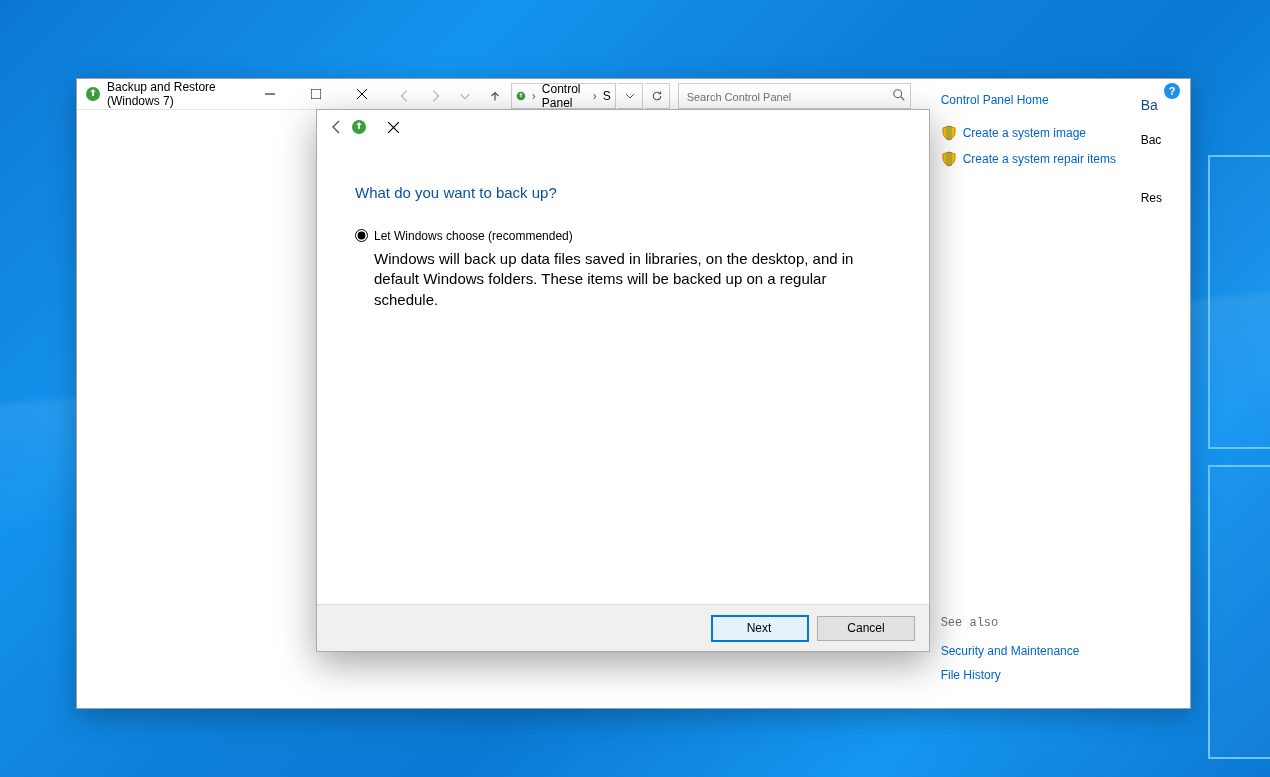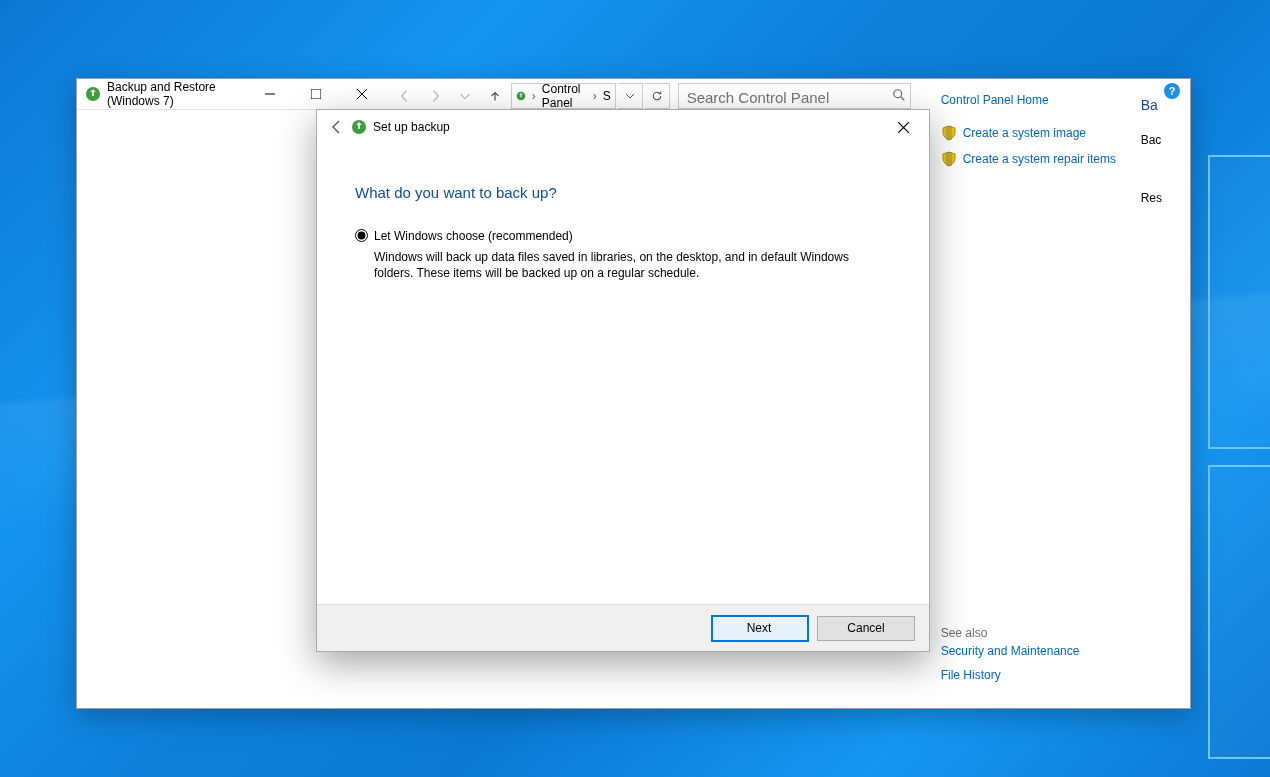--- a/index.html
+++ b/index.html
@@ -32,56 +32,56 @@
 
   .addrbar{height:34px;display:flex;align-items:center;padding:0 6px;border-bottom:1px solid #e5e5e5;gap:2px;}
   .navbtn{width:28px;height:24px;display:flex;align-items:center;justify-content:center;color:#555;}
   .navbtn.disabled{color:#bdbdbd;}
   .navbtn svg{width:14px;height:14px;}
   .breadcrumbs{flex:1;height:24px;border:1px solid #cfcfcf;background:#fff;display:flex;align-items:center;padding:0 4px;gap:6px;font-size:12px;}
   .breadcrumbs .bc-icon{width:16px;height:16px;}
   .breadcrumbs .sep{color:#6a6a6a;}
   .addr-dropdown,.refresh{width:24px;height:24px;border:1px solid #cfcfcf;border-left:none;display:flex;align-items:center;justify-content:center;color:#555;}
   .searchbox{width:201px;height:24px;border:1px solid #cfcfcf;padding:0 24px 0 6px;font-size:12px;position:relative;margin-left:6px;}
-  .searchbox input{border:none;outline:none;width:100%;height:100%;font-size:15px;color:#be185d;background:transparent;}
+  .searchbox input{border:none;outline:none;width:100%;height:100%;font-size:11px;color:#be185d;background:transparent;}
   .searchbox .mag{position:absolute;right:4px;top:4px;color:#666;}
 
   .body{flex:1;display:flex;position:relative;}
   .sidebar{width:212px;padding:14px 0 0 24px;box-sizing:border-box;}
   .sidebar a,.seealso a{color:#0066cc;text-decoration:none;font-size:12px;display:block;}
   .cp-home{display:block;margin-bottom:18px;}
   .side-item{display:flex;align-items:center;gap:6px;margin-bottom:10px;}
   .shield{width:16px;height:16px;flex:none;}
   .main{flex:1;padding:18px 28px 0 12px;color:#1a3e78;position:relative;}
   .main .hdr{font-size:14px;color:#19478a;}
   .main .sub{color:#000;font-size:12px;margin-top:20px;}
 
   .seealso{position:absolute;left:24px;bottom:16px;width:200px;}
-  .seealso .lbl{color:#6d6d6d;margin-bottom:4px;font-size:12px;}
+  .seealso .lbl{color:#6d6d6d;margin-bottom:14px;font-size:12px;font-family:Liberation Mono, monospace;}
   .seealso a{margin-bottom:10px;color:#0066cc;}
 
   .help-icon{position:absolute;right:10px;top:4px;width:16px;height:16px;border-radius:50%;background:#1e8fe6;color:#fff;font-size:11px;font-weight:bold;display:flex;align-items:center;justify-content:center;}
 
   
   .dialog{
     position:absolute;left:316px;top:109px;width:612px;height:541px;
     background:#fff;border:1px solid #aaa;box-shadow:0 12px 35px rgba(0,0,0,.35);
     display:flex;flex-direction:column;
   }
   .dlg-title{height:34px;display:flex;align-items:center;padding:0 6px;}
   .dlg-title .back{width:28px;display:flex;justify-content:center;color:#555;}
   .dlg-title .ic{width:16px;height:16px;margin-right:6px;}
   .dlg-title .t{flex:1;font-size:12px;}
   .dlg-title .close{width:40px;height:28px;display:flex;align-items:center;justify-content:center;color:#333;}
   .dlg-body{flex:1;padding:16px 38px 0 38px;}
   .dlg-body h1{font-size:15px;font-weight:400;color:#0b4f9c;margin:24px 0 28px 0;}
   .opt{margin-bottom:66px;}
   .opt label{display:flex;align-items:flex-start;gap:6px;font-size:12px;}
   .opt input[type=radio]{width:13px;height:13px;margin:0;accent-color:#000;}
-  .opt .desc{font-size:12px;color:#000;margin:6px 0 0 19px;line-height:1.35;max-width:520px;}
+  .opt .desc{font-size:15px;color:#000;margin:6px 0 0 19px;line-height:1.35;max-width:520px;}
   .dlg-footer{height:46px;background:#f0f0f0;border-top:1px solid #dcdcdc;display:flex;align-items:center;justify-content:flex-end;gap:8px;padding-right:14px;}
   .btn{min-width:68px;height:23px;border:1px solid #adadad;background:#e1e1e1;font-size:12px;padding:0 14px;display:flex;align-items:center;justify-content:center;}
   .btn.primary{border:2px solid #0078d7;background:#e5f1fb;padding-left:12px;}
 
   
   svg.backup-ic circle{fill:#3b9e3b;}
   svg.backup-ic path{fill:#efefef;}
 </style>
 </head>
 <body>
@@ -204,21 +204,20 @@
   <div class="dlg-title">
     <div class="back">
       <svg width="16" height="16" viewBox="0 0 16 16">
           <path d="M10 2L4 8l6 6" fill="none" stroke="#555" stroke-width="1.4"></path>
         </svg>
     </div>
     <svg class="ic backup-ic" viewBox="0 0 16 16">
         <circle cx="8" cy="8" r="7"></circle>
         <path d="M8 3l3 3H9v4H7V6H5z"></path>
       </svg>
-    <span class="t">Set up backup</span>
     <div class="close">
       <svg width="11" height="11" viewBox="0 0 10 10">
           <path d="M0 0l10 10M10 0L0 10" stroke="#000" stroke-width="1.1"></path>
         </svg>
     </div>
   </div>
 
   <div class="dlg-body">
     <h1>What do you want to back up?</h1>
 

